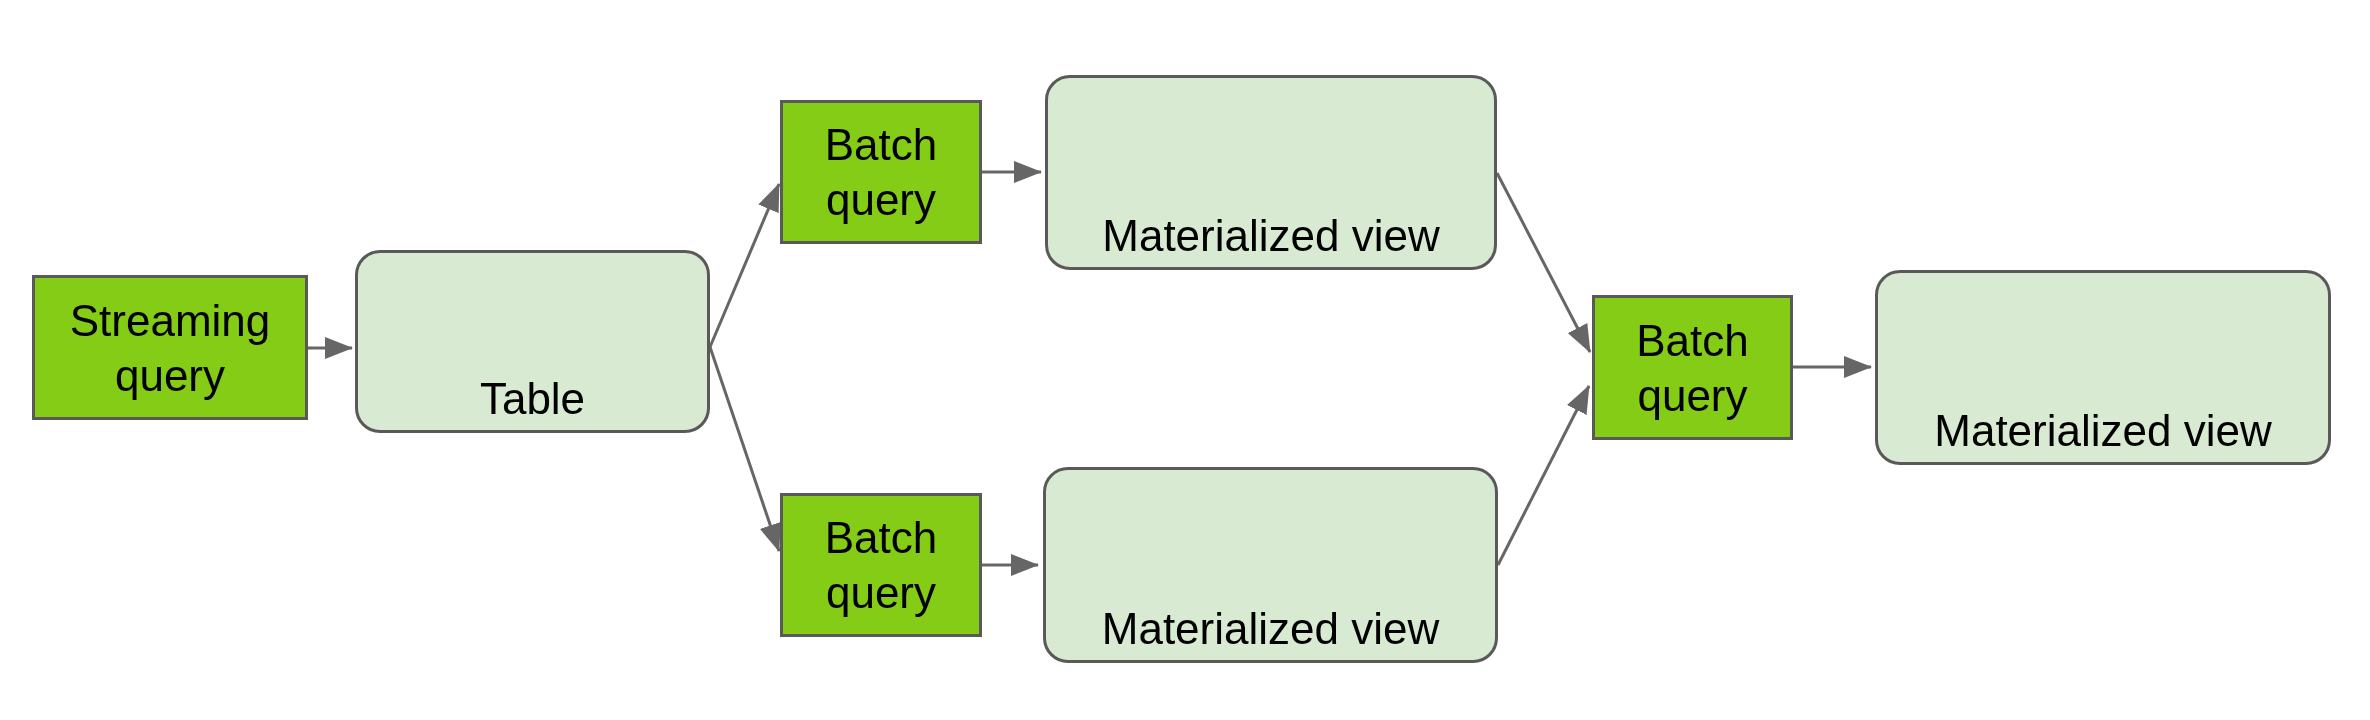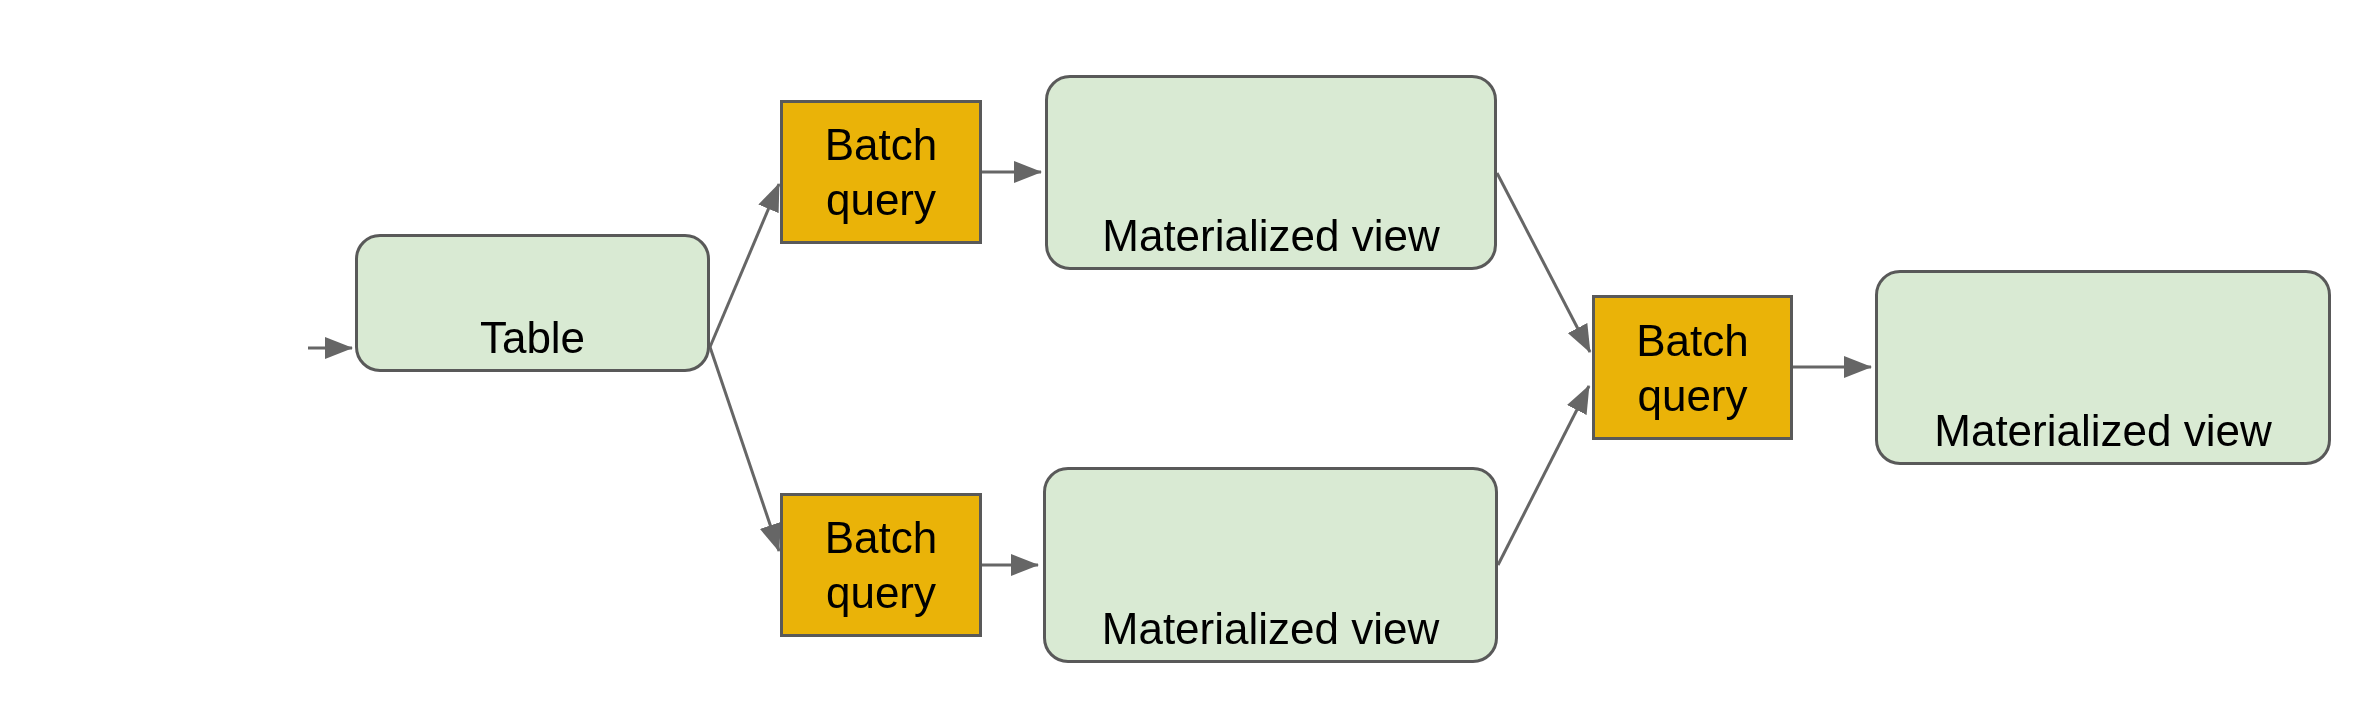--- a/index.html
+++ b/index.html
@@ -30,21 +30,21 @@
     justify-content: center;
     text-align: center;
     box-sizing: border-box;
     border: 3px solid #595959;
     font-size: 44px;
     line-height: 55px;
     color: #000000;
     padding: 4px 8px;
   }
   .node.query {
-    background: #eab308;
+    background: #84cc16;
     border-radius: 0;
   }
   .node.view {
     background: #d9ead3;
     border-radius: 25px;
     align-items: flex-end;
   }
   .edge {
     stroke: #666666;
     stroke-width: 3;
@@ -65,22 +65,25 @@
     <line class="edge" x1="308" y1="348" x2="352" y2="348" marker-end="url(#arrowhead)"></line>
     <line class="edge" x1="710" y1="347" x2="779" y2="184" marker-end="url(#arrowhead)"></line>
     <line class="edge" x1="710" y1="347" x2="779" y2="551" marker-end="url(#arrowhead)"></line>
     <line class="edge" x1="982" y1="172" x2="1041" y2="172" marker-end="url(#arrowhead)"></line>
     <line class="edge" x1="982" y1="565" x2="1038" y2="565" marker-end="url(#arrowhead)"></line>
     <line class="edge" x1="1497" y1="173" x2="1590" y2="352" marker-end="url(#arrowhead)"></line>
     <line class="edge" x1="1498" y1="565" x2="1589" y2="386" marker-end="url(#arrowhead)"></line>
     <line class="edge" x1="1793" y1="367" x2="1871" y2="367" marker-end="url(#arrowhead)"></line>
   </svg>
 
+  <div class="node query" style="left:32px; top:275px; width:276px; height:145px;">
+    <span>Streaming query</span>
+  </div>
 
-  <div class="node view" style="left:355px; top:234px; width:355px; height:138px;">
+  <div class="node view" style="left:355px; top:250px; width:355px; height:183px;">
     <span>Table</span>
   </div>
 
   <div class="node query" style="left:780px; top:100px; width:202px; height:144px;">
     <span>Batch query</span>
   </div>
 
   <div class="node view" style="left:1045px; top:75px; width:452px; height:195px;">
     <span>Materialized view</span>
   </div>

